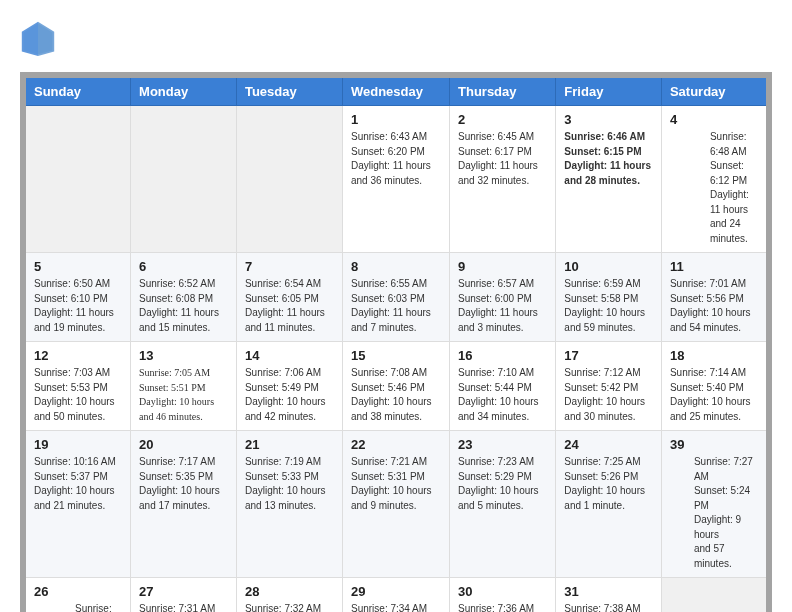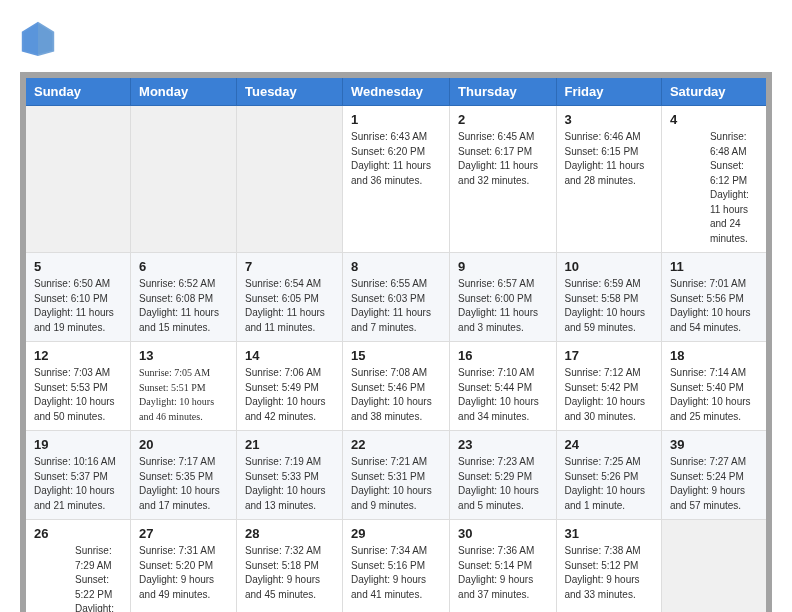--- a/index.html
+++ b/index.html
@@ -129,21 +129,21 @@
         </td>
         <td>
           <div class="day-number">2</div>
           <div class="day-info" style="white-space: pre-line;">Sunrise: 6:45 AM
 Sunset: 6:17 PM
 Daylight: 11 hours
 and 32 minutes.</div>
         </td>
         <td>
           <div class="day-number">3</div>
-          <div class="day-info" style="white-space: pre-line;">Sunrise: 6:46 AM
+          <div class="day-info" style="white-space: pre-line; font-weight: bold;">Sunrise: 6:46 AM
 Sunset: 6:15 PM
 Daylight: 11 hours
 and 28 minutes.</div>
         </td>
         <td>
           <div class="day-number">4</div>
           <div class="day-info" style="white-space: pre-line; margin-left: 40px;">Sunrise: 6:48 AM
 Sunset: 6:12 PM
 Daylight: 11 hours
 and 24 minutes.</div>
@@ -289,21 +289,21 @@
         </td>
         <td>
           <div class="day-number">24</div>
           <div class="day-info" style="white-space: pre-line;">Sunrise: 7:25 AM
 Sunset: 5:26 PM
 Daylight: 10 hours
 and 1 minute.</div>
         </td>
         <td>
           <div class="day-number">39</div>
-          <div class="day-info" style="white-space: pre-line;">Sunrise: 7:27 AM
+          <div class="day-info" style="white-space: pre-line; margin-left: 24px;">Sunrise: 7:27 AM
 Sunset: 5:24 PM
 Daylight: 9 hours
 and 57 minutes.</div>
         </td>
       </tr>
       <tr class="week-row">
         <td>
           <div class="day-number">26</div>
           <div class="day-info" style="white-space: pre-line; margin-left: 41px;">Sunrise: 7:29 AM
 Sunset: 5:22 PM

